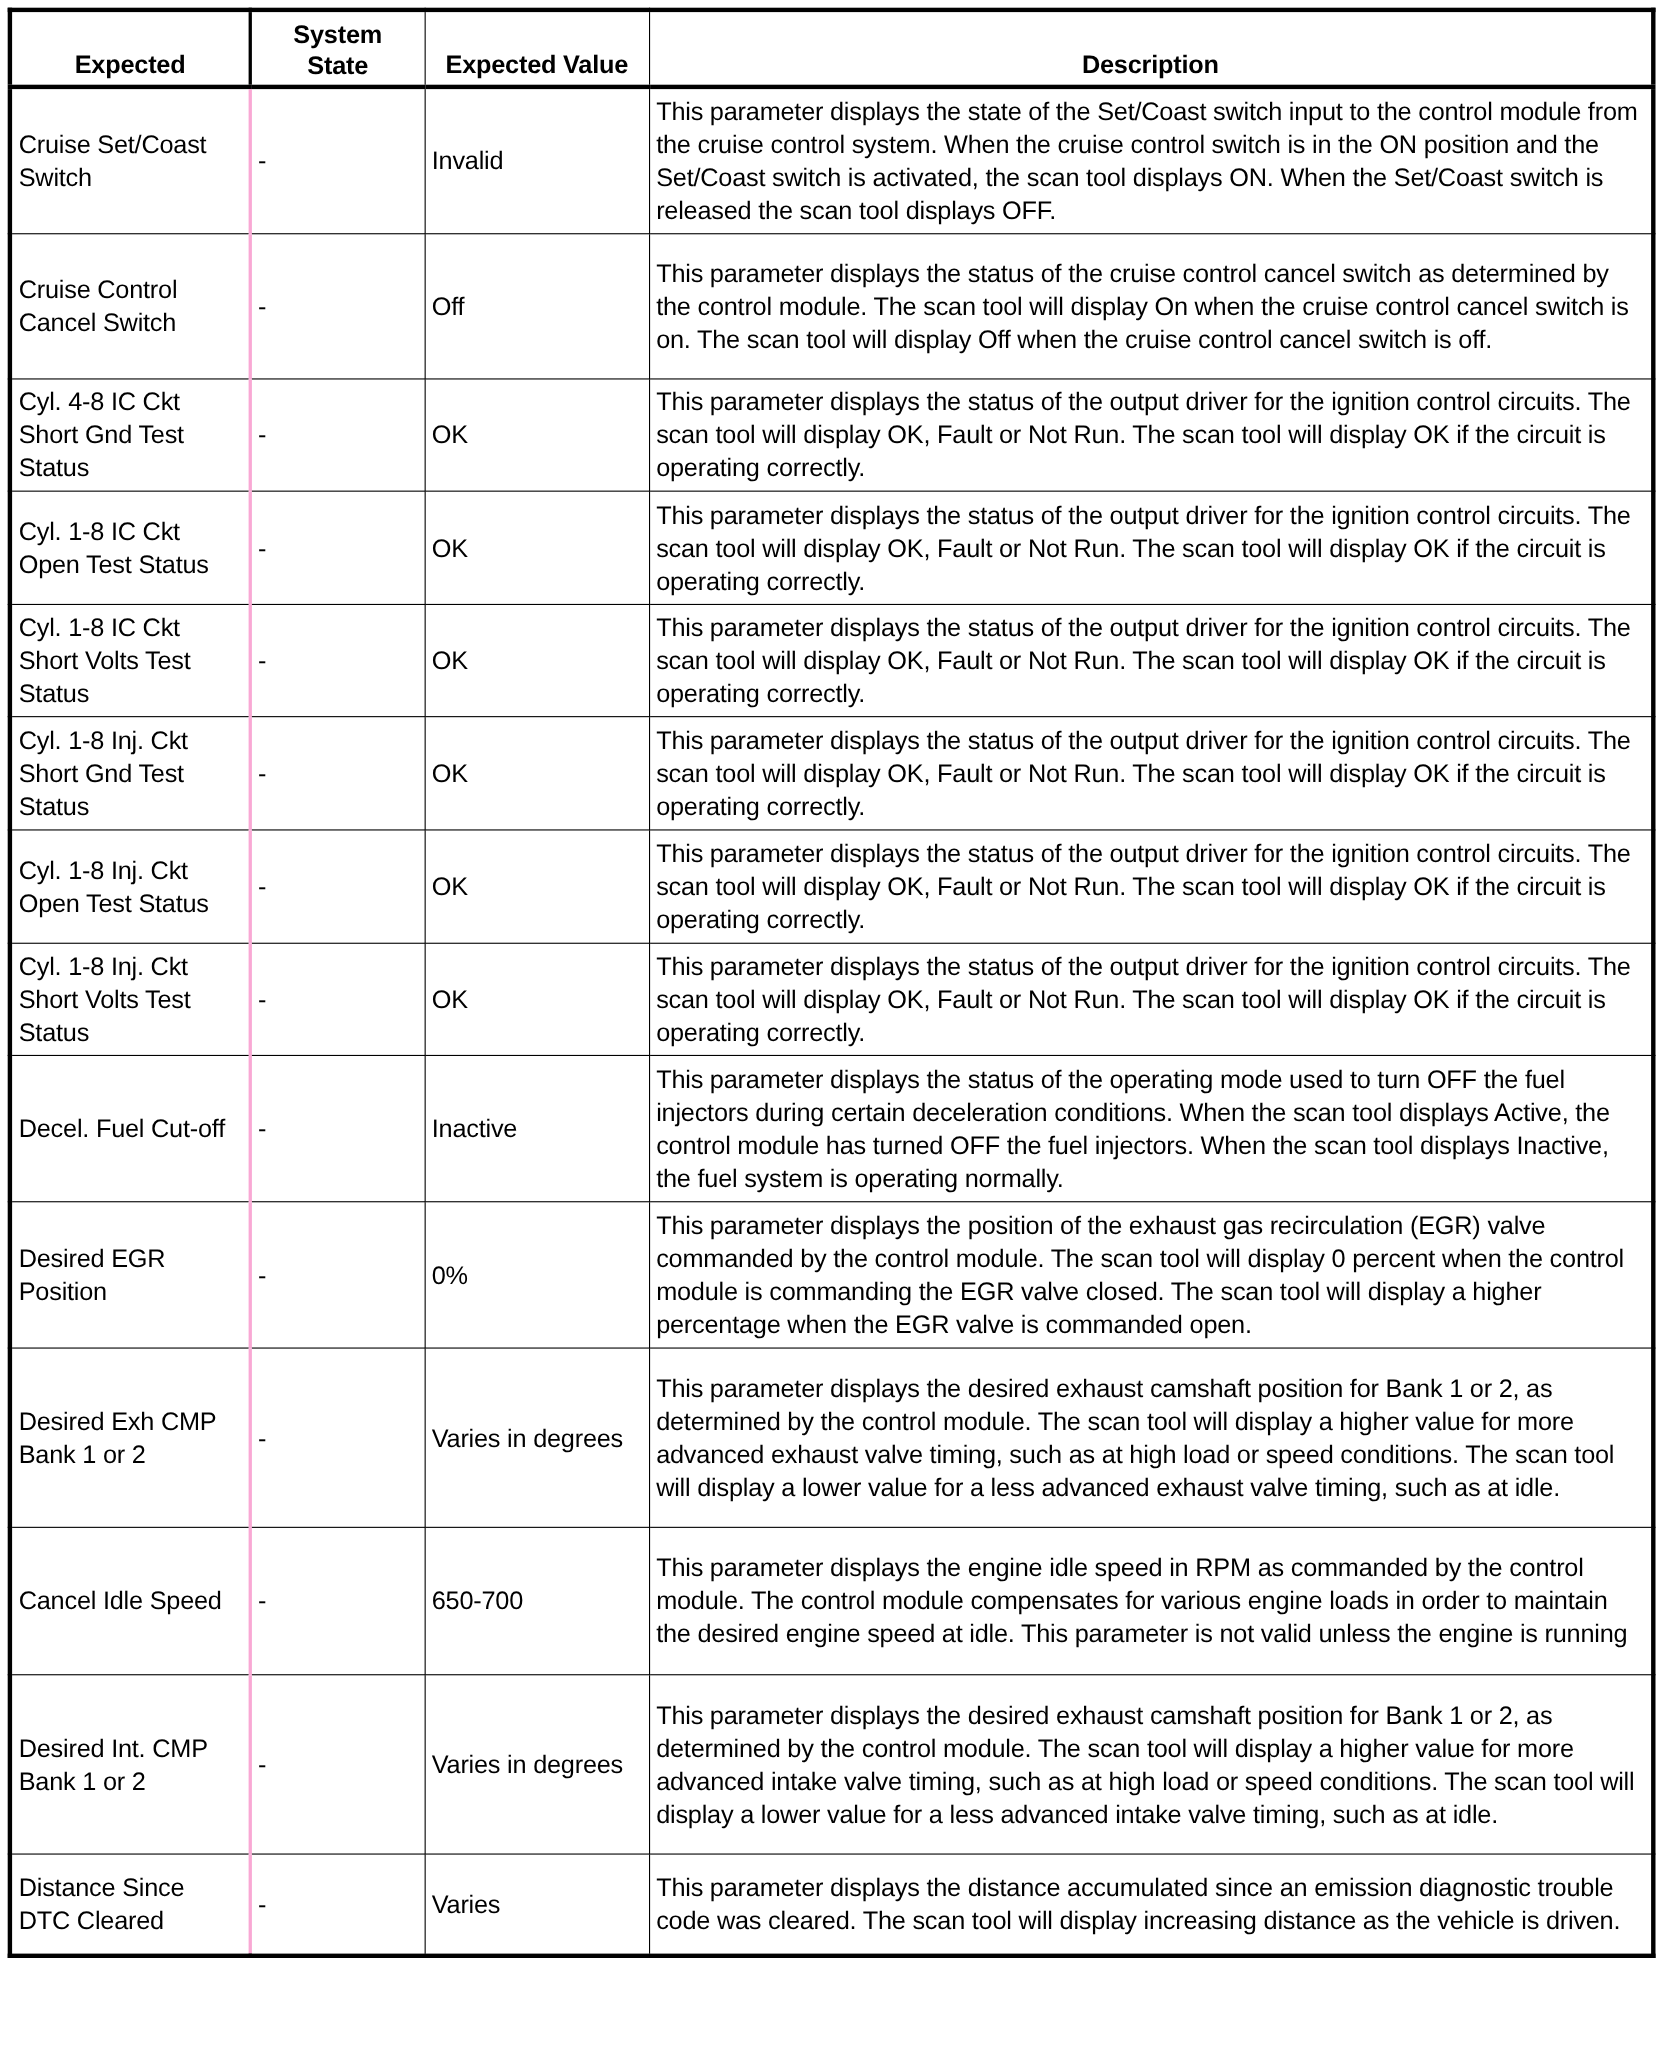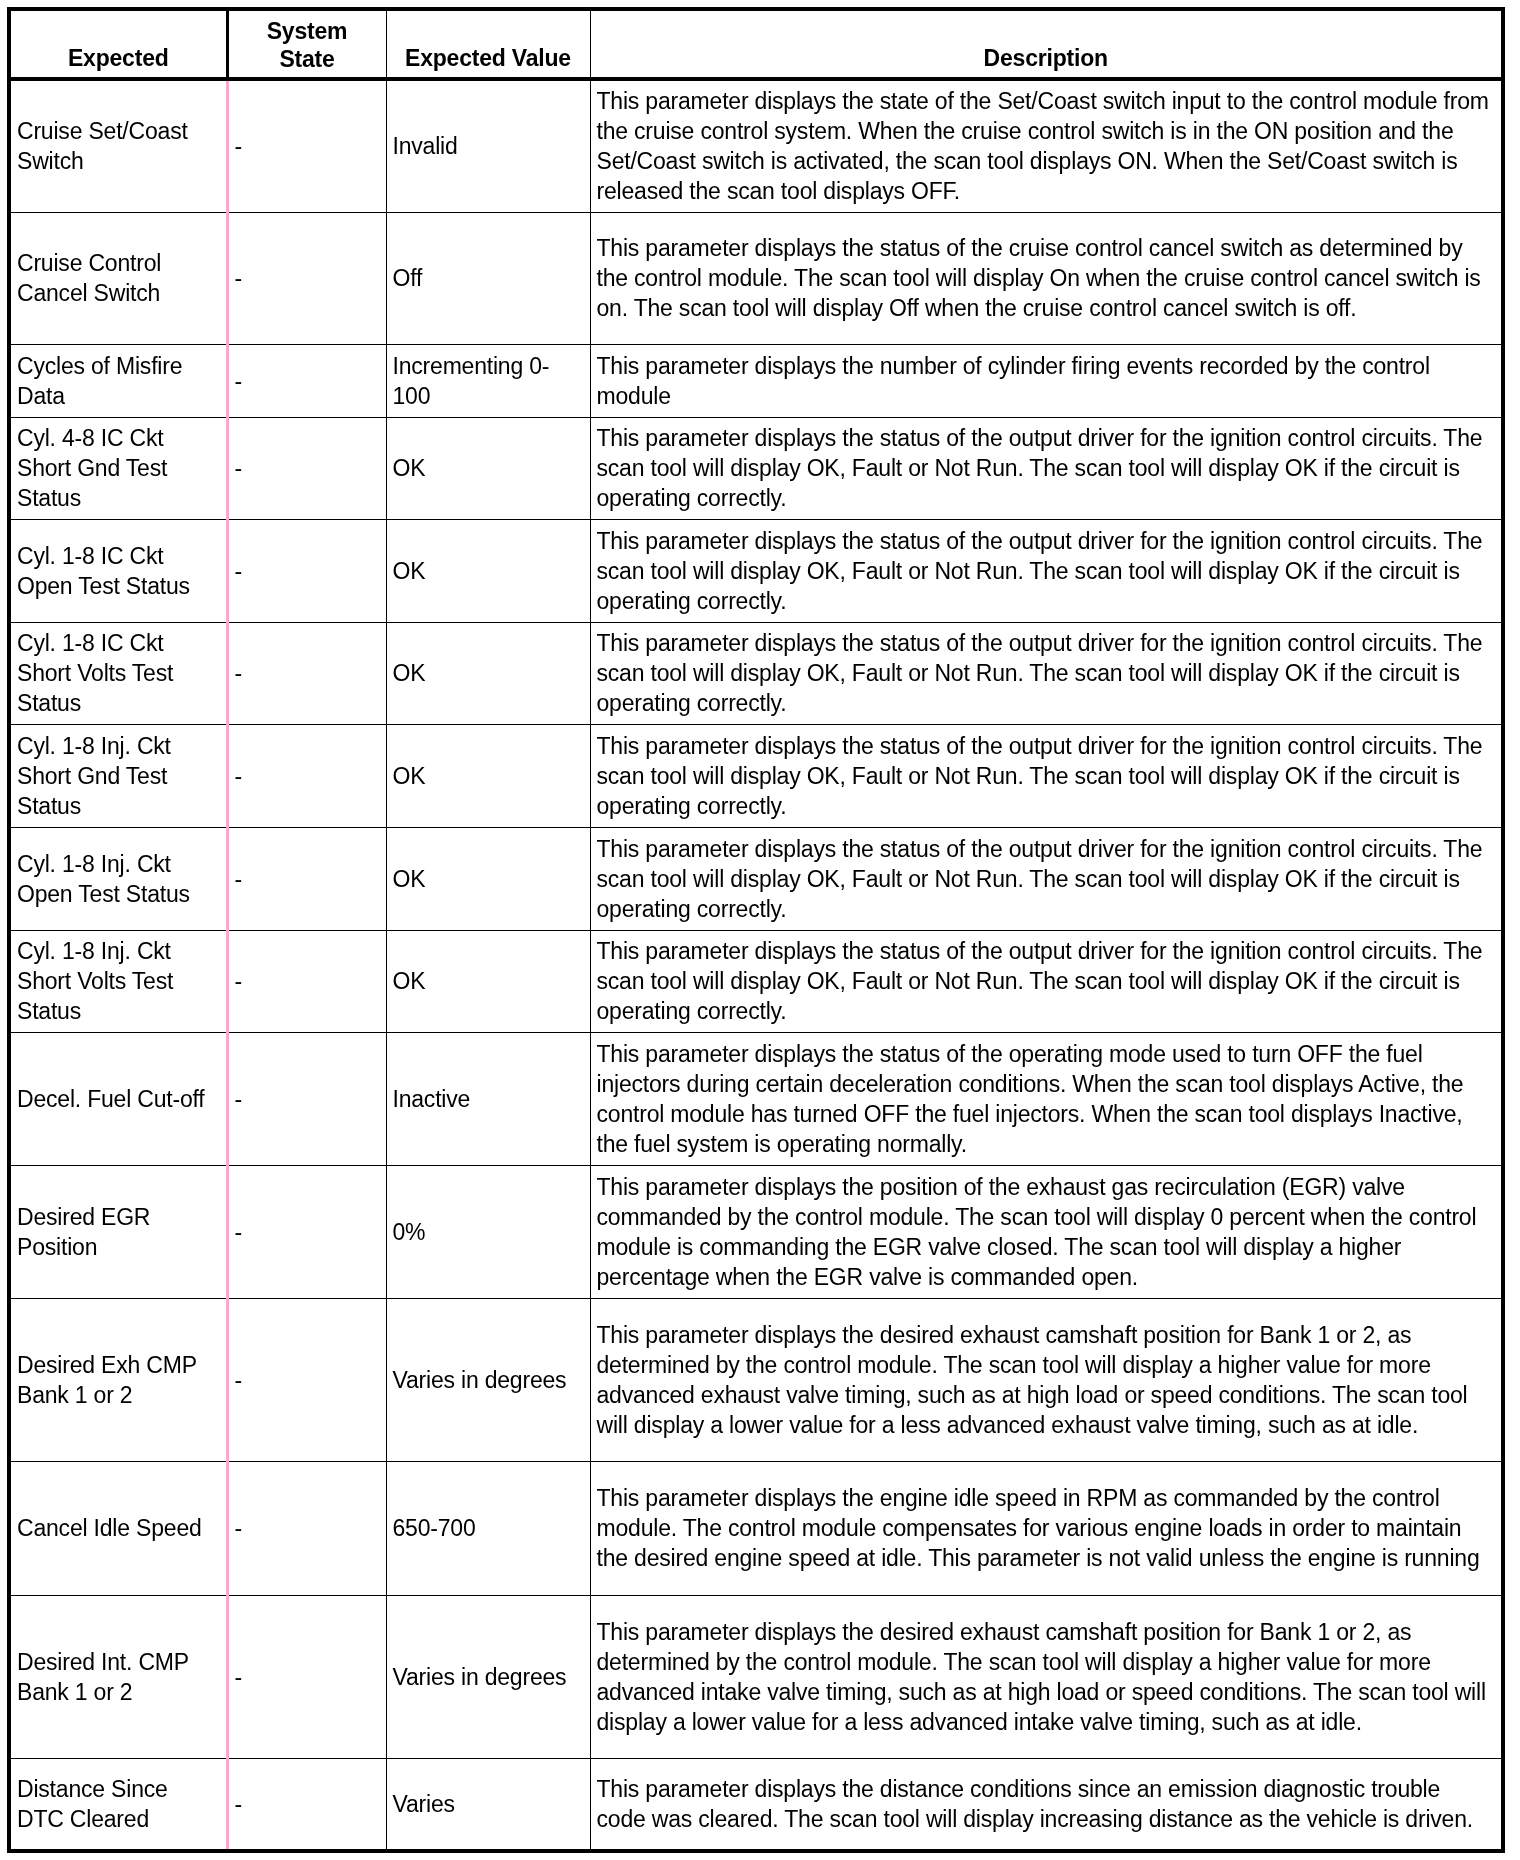--- a/index.html
+++ b/index.html
@@ -47,26 +47,20 @@
     <td class="c1">Cruise Set/Coast Switch</td>
     <td>-</td>
     <td>Invalid</td>
     <td class="desc">This parameter displays the state of the Set/Coast switch input to the control module from the cruise control system. When the cruise control switch is in the ON position and the Set/Coast switch is activated, the scan tool displays ON. When the Set/Coast switch is released the scan tool displays OFF.</td>
   </tr>
       <tr style="height: 132px;">
     <td class="c1">Cruise Control Cancel Switch</td>
     <td>-</td>
     <td>Off</td>
     <td class="desc">This parameter displays the status of the cruise control cancel switch as determined by the control module. The scan tool will display On when the cruise control cancel switch is on. The scan tool will display Off when the cruise control cancel switch is off.</td>
-  </tr>
-      <tr style="height: 73px;">
-    <td class="c1">Cycles of Misfire Data</td>
-    <td>-</td>
-    <td>Incrementing 0-100</td>
-    <td class="desc">This parameter displays the number of cylinder firing events recorded by the control module</td>
   </tr>
       <tr style="height: 102px;">
     <td class="c1">Cyl. 4-8 IC Ckt Short Gnd Test Status</td>
     <td>-</td>
     <td>OK</td>
     <td class="desc">This parameter displays the status of the output driver for the ignition control circuits. The scan tool will display OK, Fault or Not Run. The scan tool will display OK if the circuit is operating correctly.</td>
   </tr>
       <tr style="height: 103px;">
     <td class="c1">Cyl. 1-8 IC Ckt Open Test Status</td>
     <td>-</td>
@@ -124,16 +118,16 @@
       <tr style="height: 163px;">
     <td class="c1">Desired Int. CMP Bank 1 or 2</td>
     <td>-</td>
     <td>Varies in degrees</td>
     <td class="desc">This parameter displays the desired exhaust camshaft position for Bank 1 or 2, as determined by the control module. The scan tool will display a higher value for more advanced intake valve timing, such as at high load or speed conditions. The scan tool will display a lower value for a less advanced intake valve timing, such as at idle.</td>
   </tr>
       <tr style="height: 93px;">
     <td class="c1">Distance Since DTC Cleared</td>
     <td>-</td>
     <td>Varies</td>
-    <td class="desc">This parameter displays the distance conditions since an emission diagnostic trouble code was cleared. The scan tool will display increasing distance as the vehicle is driven.</td>
+    <td class="desc">This parameter displays the distance accumulated since an emission diagnostic trouble code was cleared. The scan tool will display increasing distance as the vehicle is driven.</td>
   </tr>
     </tbody>
 </table>
 
 </body></html>

